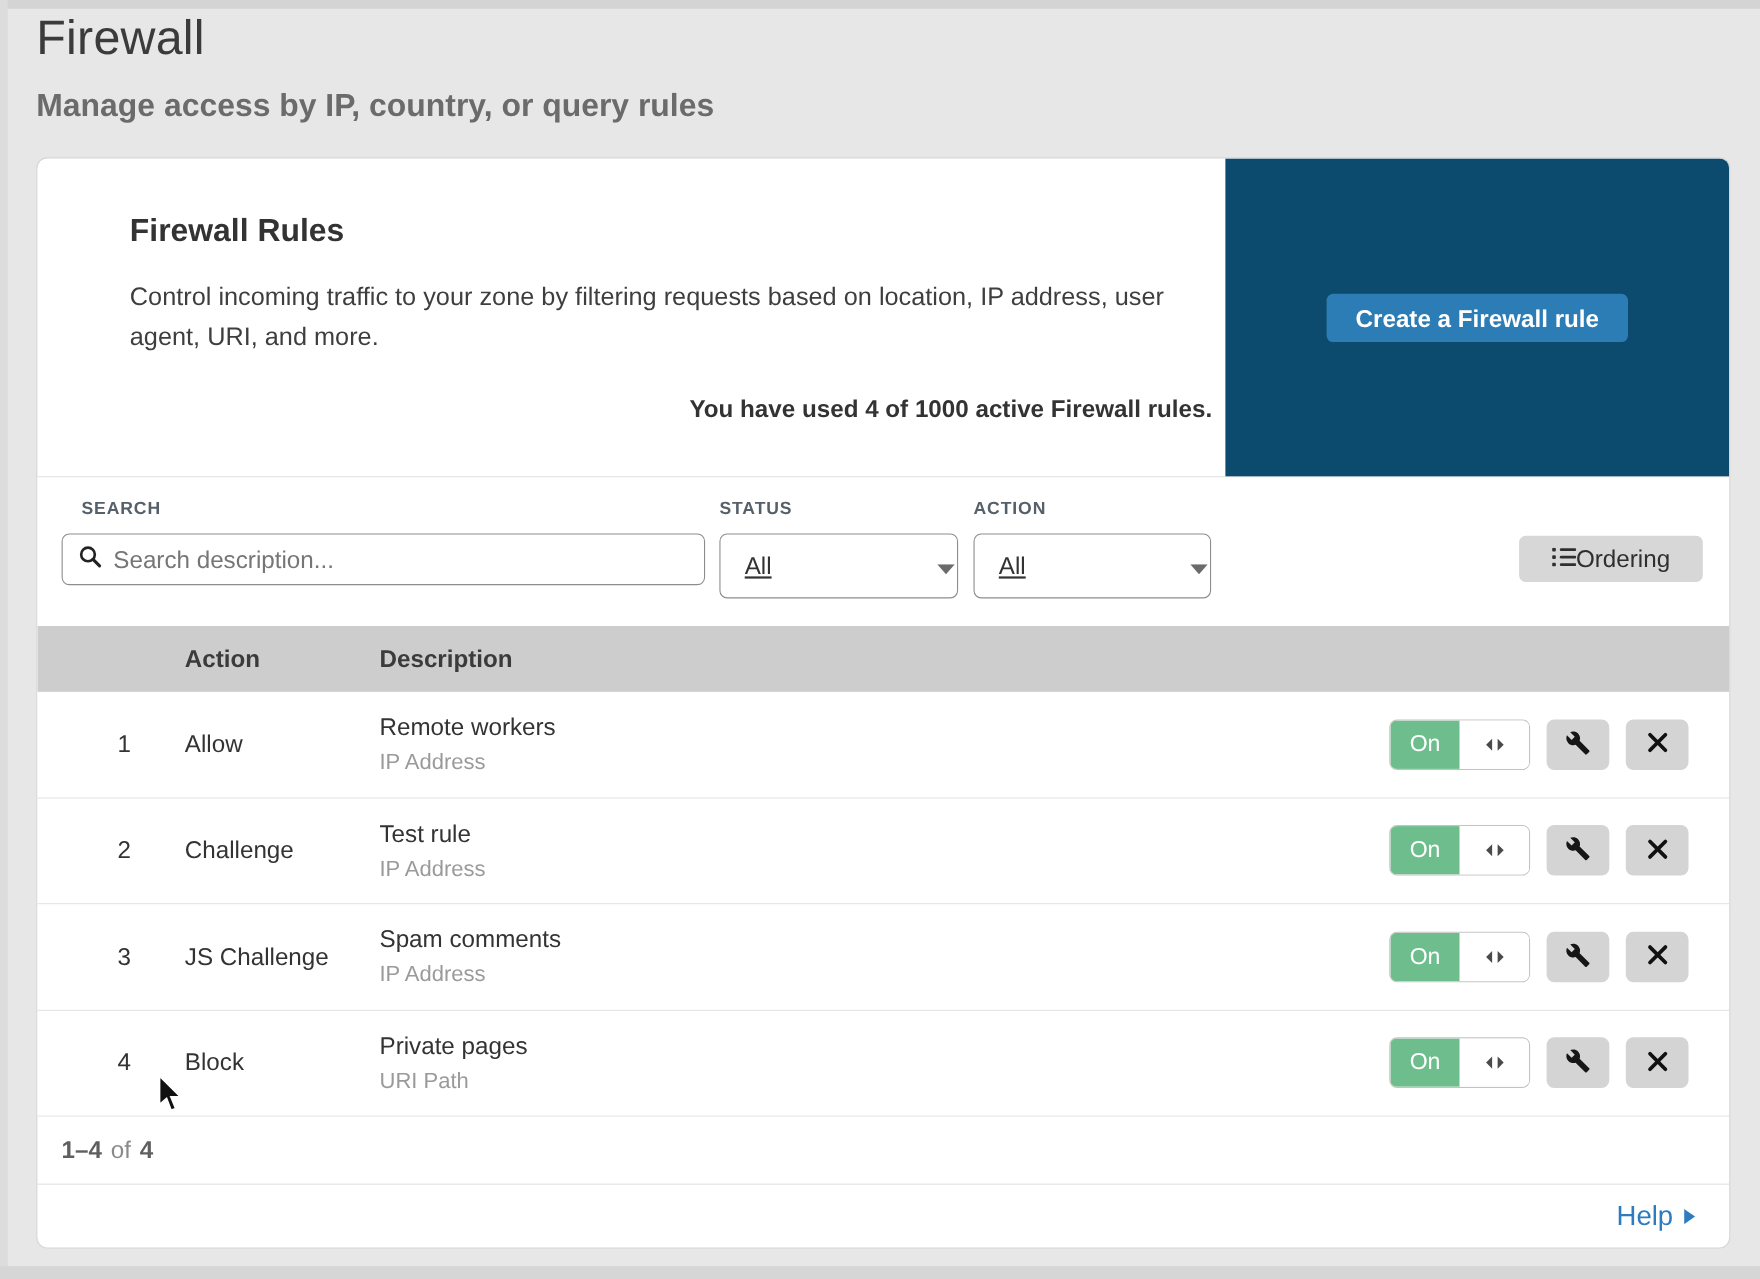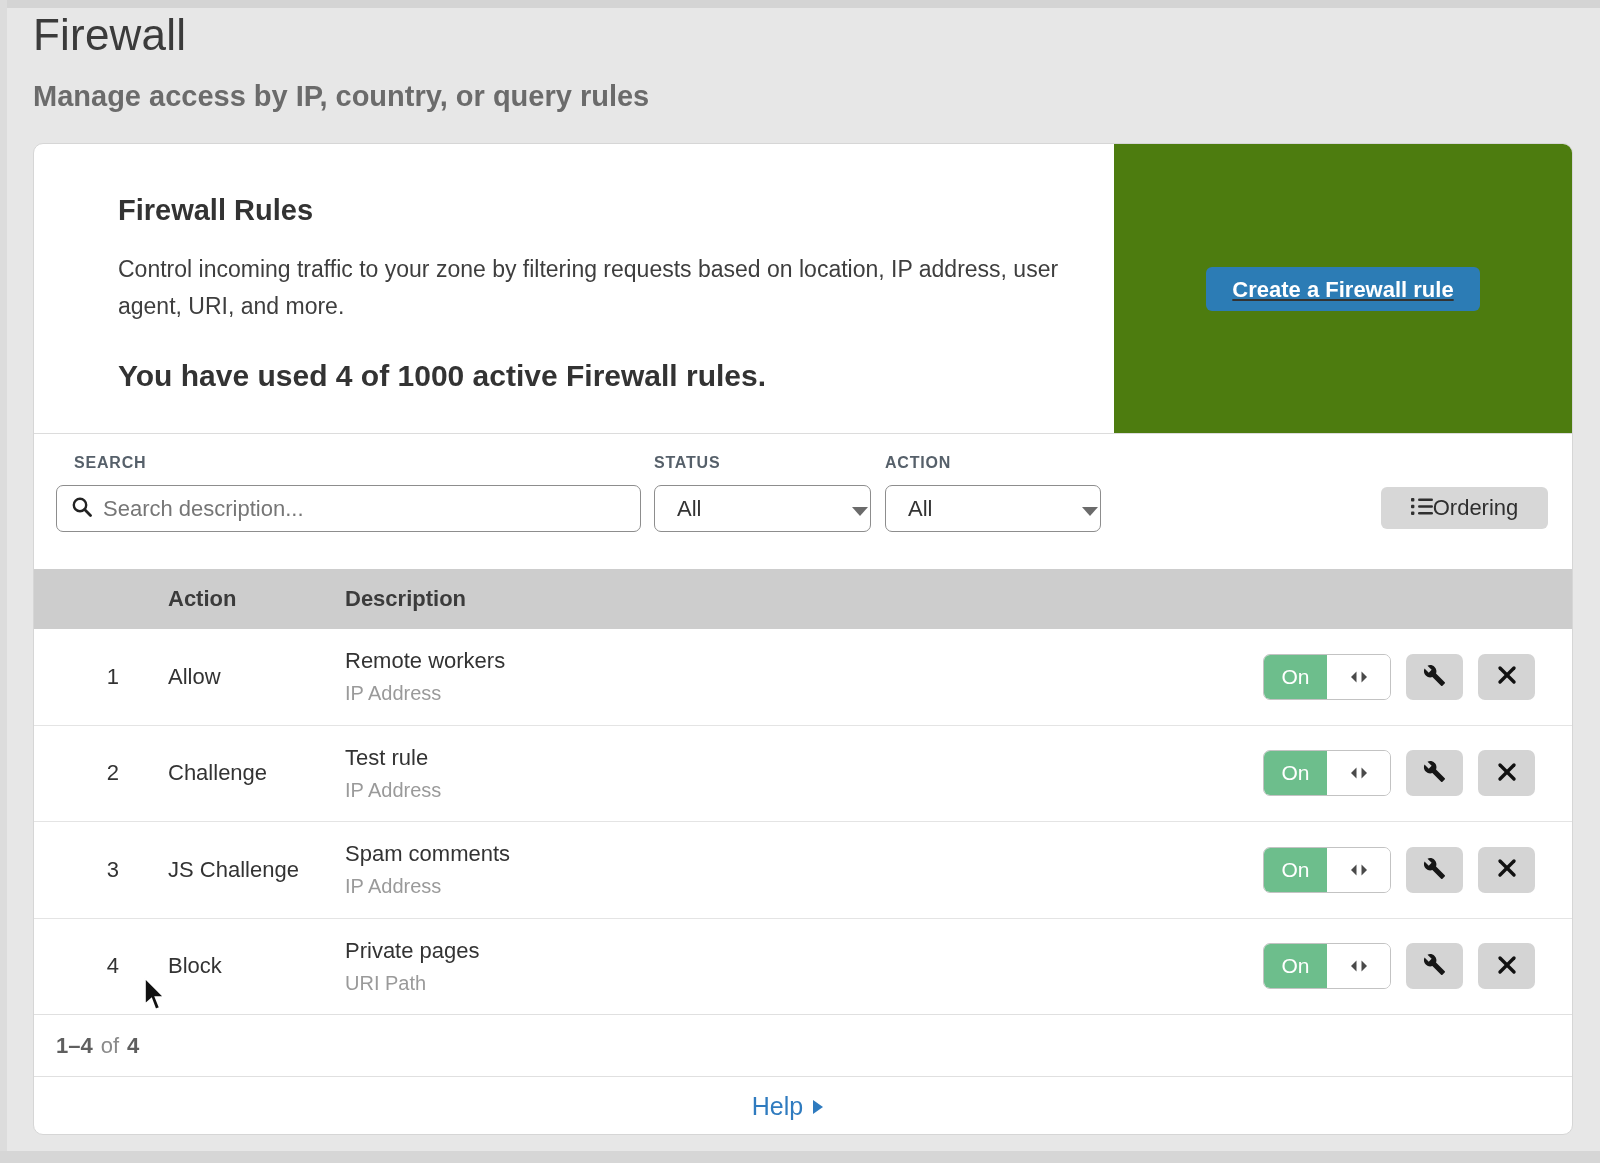--- a/index.html
+++ b/index.html
@@ -33,25 +33,25 @@
     border:1px solid #d6d6d6;
     border-radius:10px;
     overflow:hidden;
   }
 
   
   .card-top { position:relative; height:290px; border-bottom:1px solid #dcdcdc;padding-left:38px; }
   .rules-info { padding:50px 0 0 46px; width:1030px; }
   .rules-heading { font-size:29px; font-weight:700; color:#333; }
   .rules-desc { margin-top:24px; font-size:23px; line-height:37px; color:#3e3e3e; max-width:960px; }
-  .rules-usage { margin-top:34px; font-size:30px; font-weight:700; color:#333; }
+  .rules-usage { margin-top:34px; font-size:22px; font-weight:700; color:#333;text-align:right; }
   .create-panel {
     position:absolute; top:0; bottom:0; left:1080px; right:0;
-    background:#4d7c0f;
-    display:flex; align-items:center; justify-content:center;text-decoration:underline;
+    background:#0c4a6e;
+    display:flex; align-items:center; justify-content:center;
   }
   .create-btn {
     background:#2c7cb5; color:#fff;
     font-family:"Liberation Sans", sans-serif;
     font-size:22px; font-weight:700;
     border:none; border-radius:6px;
     padding:10px 26px; height:44px;
     cursor:pointer;
   }
 
@@ -69,24 +69,24 @@
     border:1.5px solid #8d8d8d; border-radius:7px; background:#fff;
     display:flex; align-items:center; padding:12px 14px;
   }
   .search-box input {
     border:none; outline:none; flex:1; margin-left:10px;
     font-family:"Liberation Sans", sans-serif;
     font-size:22px; color:#555; background:transparent;
   }
   .search-box input::placeholder { color:#767676; }
   .select-box {
-    position:absolute; top:51px; height:47px;
+    position:absolute; top:51px; height:59px;
     border:1.5px solid #8d8d8d; border-radius:7px; background:#fff;
     display:flex; align-items:center; justify-content:space-between;
-    padding:0 2px 0 22px; font-size:22px; color:#333; cursor:pointer;
+    padding:0 2px 0 22px; font-size:22px; color:#333; cursor:pointer;text-decoration:underline;
   }
   .sel-status { left:620px; width:217px; }
   .sel-action { left:851px; width:216px; }
   .ordering-btn {
     position:absolute; left:1347px; top:53px; width:167px; height:42px;
     background:#d7d7d7; border:none; border-radius:6px;
     display:flex; align-items:center; justify-content:center; gap:0;
     font-family:"Liberation Sans", sans-serif;
     font-size:22px; color:#2f2f2f; cursor:pointer;
   }
@@ -126,21 +126,21 @@
   
   .pagination {
     height:62px; border-top:1px solid #e0e0e0;
     display:flex; align-items:center; padding-left:22px;
     font-size:22px;
   }
   .pag-strong { font-weight:700; color:#5f5f5f; }
   .pag-of { color:#8a8a8a; margin:0 8px; }
   .help-row {
     height:60px; border-top:1px solid #e0e0e0;
-    display:flex; align-items:center; justify-content:center; padding-right:30px;
+    display:flex; align-items:center; justify-content:flex-end; padding-right:30px;
   }
   .help-link {
     display:flex; align-items:center; gap:10px;
     font-size:25px; color:#2f7bbf; text-decoration:none; cursor:pointer;
   }
 
   .cursor { position:absolute; left:143px; top:978px; pointer-events:none; }
 </style>
 </head>
 <body>

